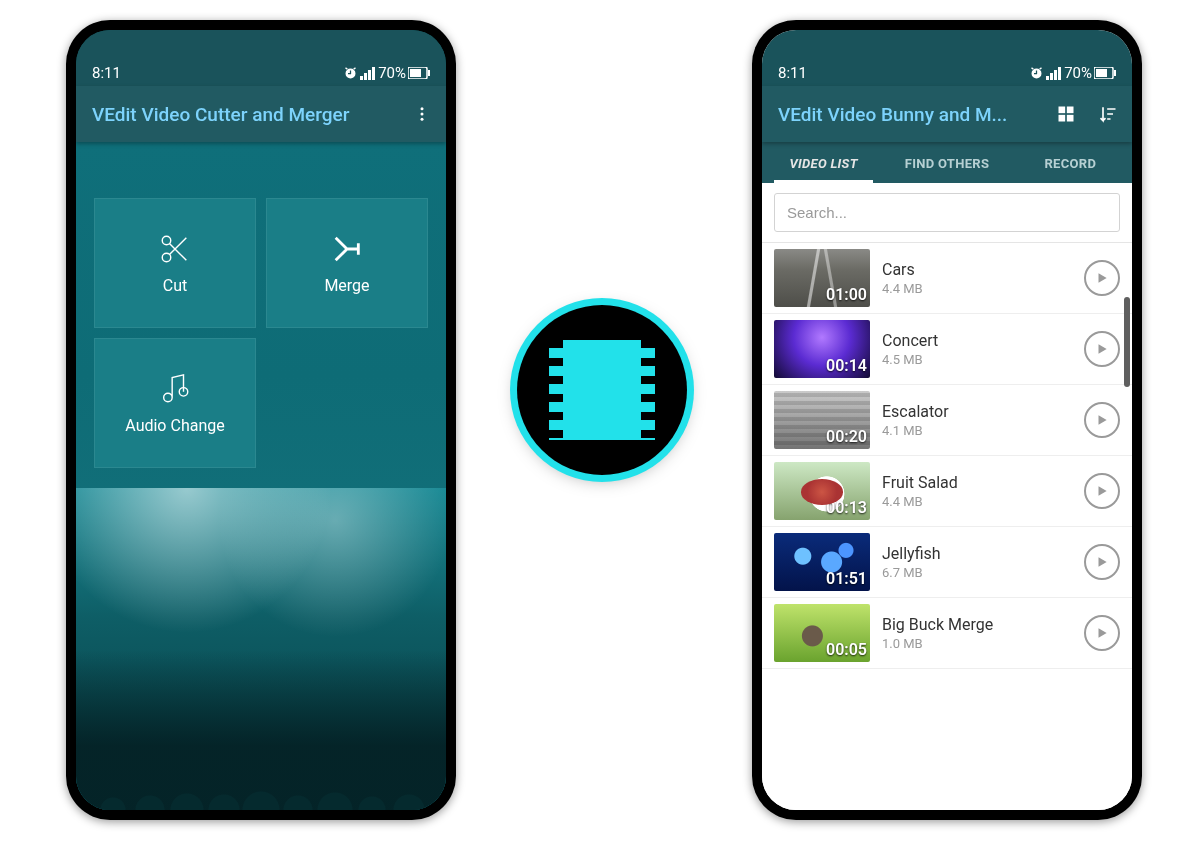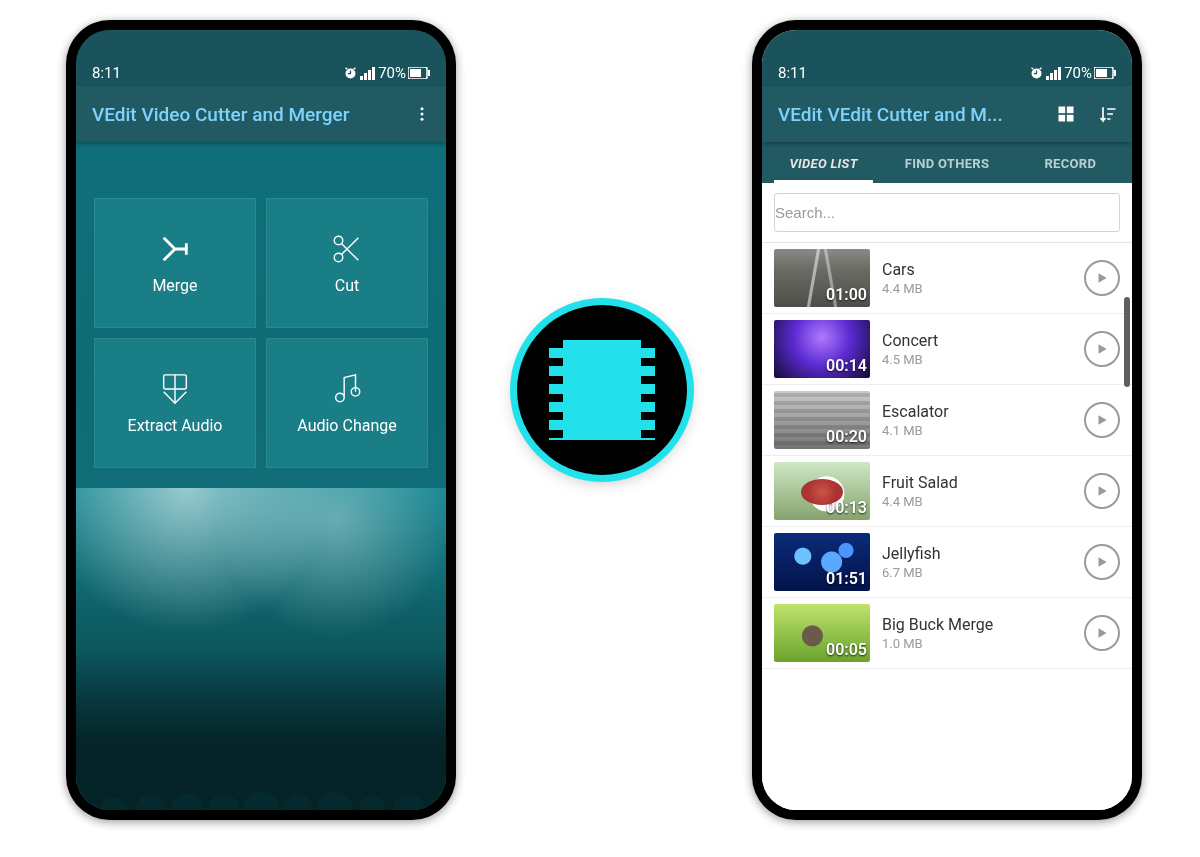--- a/index.html
+++ b/index.html
@@ -170,21 +170,21 @@
     content:"";
     position:absolute;
     left:10%; right:10%; bottom:0;
     height:3px; background:#fff;
   }
   .search-wrap { padding:10px 12px; border-bottom:1px solid #e5e5e5; }
   .search {
     width:100%;
     border:1px solid #d3d3d3;
     border-radius:3px;
-    padding:10px 0;
+    padding:10px 12px;
     font-size:15px;
     color:#555;
     outline:none;
   }
   .search::placeholder { color:#9a9a9a; }
   .list { flex:1; overflow:hidden; position:relative; }
   .row {
     display:flex;
     align-items:center;
     gap:12px;
@@ -311,40 +311,32 @@
                 <circle cx="12" cy="12" r="2"></circle>
                 <circle cx="12" cy="19" r="2"></circle>
               </svg>
           </div>
         </div>
       </div>
       <div class="screen1-body">
         <div class="tile-grid">
           <div class="tile">
             <svg viewBox="0 0 24 24">
-                <path d="M4 4l8 8-8 8M12 12h8" stroke-width="2"></path>
-                <path d="M20 8l0 8" stroke-width="2"></path>
-              </svg>
-            <span>Merge</span>
-          </div>
-          <div class="tile">
-            <svg viewBox="0 0 24 24">
                 <circle cx="6" cy="6" r="3"></circle>
                 <circle cx="6" cy="18" r="3"></circle>
                 <path d="M8.1 8.1L20 20M8.1 15.9L20 4"></path>
               </svg>
             <span>Cut</span>
           </div>
           <div class="tile">
             <svg viewBox="0 0 24 24">
-                <path d="M4 14l8 8 8-8"></path>
-                <path d="M12 2v20"></path>
-                <rect x="4" y="2" width="16" height="10" rx="1"></rect>
+                <path d="M4 4l8 8-8 8M12 12h8" stroke-width="2"></path>
+                <path d="M20 8l0 8" stroke-width="2"></path>
               </svg>
-            <span>Extract Audio</span>
+            <span>Merge</span>
           </div>
           <div class="tile">
             <svg viewBox="0 0 24 24">
                 <path d="M10 18a3 3 0 11-6 0 3 3 0 016 0zM10 18V4l8-2v12"></path>
                 <circle cx="18" cy="14" r="3"></circle>
               </svg>
             <span>Audio Change</span>
           </div>
         </div>
         <div class="concert">
@@ -377,21 +369,21 @@
             </svg>
           <span>70%</span>
           <svg width="22" height="12" viewBox="0 0 22 12">
               <rect x="0" y="0" width="19" height="12" rx="2" fill="none" stroke="#fff" stroke-width="1.5"></rect>
               <rect x="2" y="2" width="11" height="8" fill="#fff"></rect>
               <rect x="20" y="3" width="2" height="6" fill="#fff"></rect>
             </svg>
         </div>
       </div>
       <div class="appbar">
-        <div class="title">VEdit VEdit Cutter and M...</div>
+        <div class="title">VEdit Video Bunny and M...</div>
         <div class="actions">
           <div class="icon-btn">
             <svg width="20" height="20" viewBox="0 0 24 24" fill="#fff">
                 <rect x="3" y="3" width="8" height="8"></rect>
                 <rect x="13" y="3" width="8" height="8"></rect>
                 <rect x="3" y="13" width="8" height="8"></rect>
                 <rect x="13" y="13" width="8" height="8"></rect>
               </svg>
           </div>
           <div class="icon-btn">

